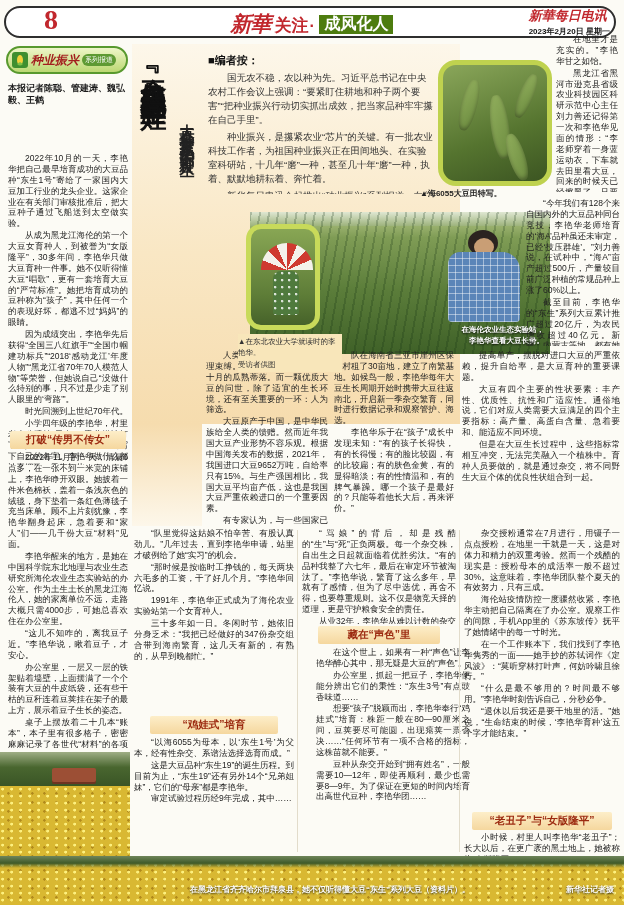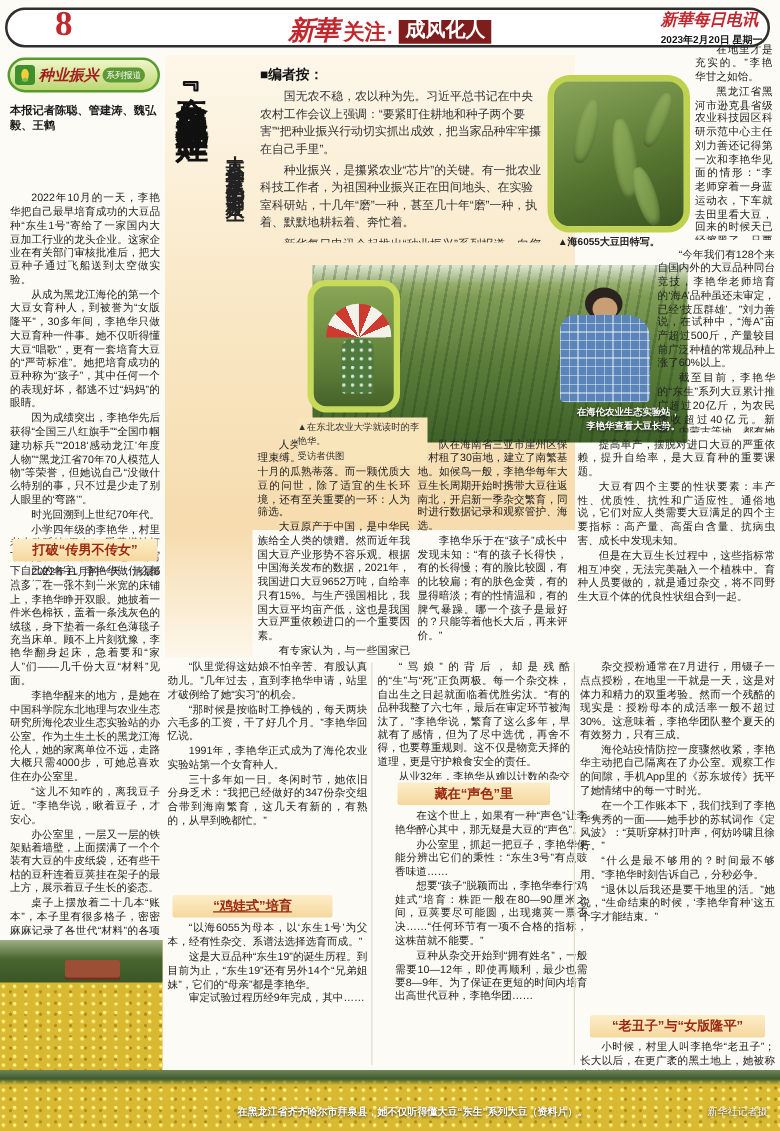--- a/index.html
+++ b/index.html
@@ -4,21 +4,21 @@
 <style>
   html,body{margin:0;padding:0;background:#e9e6dd;font-family:"Liberation Sans","DejaVu Sans",sans-serif;}
   #page{position:relative;width:624px;height:905px;margin:0 auto;background:#fcfbf5;overflow:hidden;color:#1a1a1a;}
   
   .hdr-frame{position:absolute;left:4px;top:6px;width:612px;height:32px;border:2px solid #2e2e2e;border-radius:17px;box-sizing:border-box;background:#fff;}
   .pagenum{position:absolute;left:44px;top:4px;font-family:"Liberation Serif",serif;font-size:28px;font-weight:bold;color:#c1272d;}
   .masthead{position:absolute;left:0;top:10px;width:624px;text-align:center;white-space:nowrap;}
   .mh-script{font-family:"Liberation Serif",serif;font-style:italic;font-weight:bold;color:#c1272d;font-size:21px;letter-spacing:-1px;}
   .mh-sec{font-weight:bold;color:#c1272d;font-size:17px;margin:0 1px 0 4px;}
   .mh-dot{color:#c1272d;font-weight:bold;font-size:16px;}
-  .mh-box{display:inline-block;background:#7f1d1d;color:#fff;font-weight:bold;font-size:16px;padding:1px 5px 2px;line-height:1;vertical-align:2px;}
+  .mh-box{display:inline-block;background:#4d7c0f;color:#fff;font-weight:bold;font-size:16px;padding:1px 5px 2px;line-height:1;vertical-align:2px;}
   .paperlogo{position:absolute;right:14px;top:7px;text-align:left;}
   .pl-name{font-family:"Liberation Serif",serif;font-style:italic;font-weight:bold;color:#c1272d;font-size:13px;}
   .pl-date{font-size:8px;font-weight:bold;color:#111;margin-top:1px;}
   
   .badge{position:absolute;left:6px;top:46px;width:122px;height:28px;border:2px solid #58992e;border-radius:14px;background:linear-gradient(180deg,#eef6c8,#bcd873);box-sizing:border-box;display:flex;align-items:center;padding:0 4px;}
   .badge-t{font-weight:bold;font-size:12px;color:#a31f1f;font-style:italic;margin-left:3px;}
   .badge-s{font-size:7px;color:#fff;background:#5e9a33;border-radius:6px;padding:1px 3px;margin-left:3px;}
   .byline{position:absolute;left:8px;top:82px;width:118px;font-size:9px;font-weight:bold;line-height:1.35;}
   .col{position:absolute;overflow:hidden;text-align:justify;font-size:8.5px;line-height:1.28;color:#222;}
   .para{margin:0 0 1px;text-indent:2em;}
@@ -28,40 +28,40 @@
   .panel2{position:absolute;left:132px;top:424px;width:70px;height:102px;background:linear-gradient(180deg,#f6dcae,#fdf7ea);}
   .headline{position:absolute;left:136px;top:56px;height:468px;writing-mode:vertical-rl;font-size:26px;font-weight:900;letter-spacing:2px;color:#111;font-family:"Liberation Serif","DejaVu Serif",serif;}
   .subtitle{position:absolute;left:177px;top:112px;height:250px;writing-mode:vertical-rl;font-size:15px;font-weight:bold;letter-spacing:3px;color:#222;}
   .ednote{position:absolute;left:208px;top:52px;width:226px;height:142px;overflow:hidden;font-size:9.5px;line-height:1.5;color:#333;}
   .ednote .para{margin-bottom:2px;}
   .ed-label{font-weight:bold;font-size:11px;color:#111;margin-bottom:2px;}
   
   .pods{position:absolute;left:438px;top:60px;width:114px;height:126px;border:5px solid #bfd24f;border-radius:18px;box-sizing:border-box;background:linear-gradient(160deg,#8aa65a 0%,#55742f 60%,#3c5522 100%);overflow:hidden;}
   .pod{position:absolute;border-radius:50% 50% 50% 50%/60% 60% 60% 60%;background:linear-gradient(120deg,#93b05e,#6a8a3e);box-shadow:inset 0 -2px 4px rgba(0,0,0,.35);}
   .cap{font-size:8px;color:#222;}
-  .pods-cap{position:absolute;left:420px;top:188px;width:134px;text-align:center;font-weight:bold;}
+  .pods-cap{position:absolute;left:420px;top:188px;width:134px;text-align:left;font-weight:bold;}
   .bigphoto{position:absolute;left:250px;top:212px;width:300px;height:142px;background:linear-gradient(180deg,#b9c98b 0%,#7f9c55 18%,#5b7d3a 55%,#3f6128 100%);overflow:hidden;}
   .rows{position:absolute;inset:0;background:repeating-linear-gradient(100deg,rgba(15,45,15,.22) 0 2px,transparent 2px 9px);}
   .sky{position:absolute;left:0;top:0;width:100%;height:14px;background:linear-gradient(180deg,#dfe7d2,#9db37c);}
   .fig-hair{position:absolute;right:52px;top:18px;width:30px;height:26px;border-radius:50%;background:#2b2320;}
   .fig-face{position:absolute;right:56px;top:26px;width:20px;height:18px;border-radius:50%;background:#c99e75;}
   .fig-body{position:absolute;right:30px;top:40px;width:72px;height:70px;border-radius:12px 18px 4px 4px;background:#5b85b8;background-image:repeating-linear-gradient(0deg,rgba(255,255,255,.45) 0 1px,transparent 1px 7px),repeating-linear-gradient(90deg,rgba(255,255,255,.45) 0 1px,transparent 1px 7px);}
   .big-cap{position:absolute;right:6px;bottom:8px;text-align:right;color:#fff;font-size:7.5px;line-height:1.5;text-shadow:0 1px 2px rgba(0,0,0,.9);font-weight:bold;}
   .inset{position:absolute;left:246px;top:224px;width:74px;height:106px;border:5px solid #c8da5a;border-radius:15px;box-sizing:border-box;background:linear-gradient(180deg,#88a654 0%,#5d7c37 70%,#46622a 100%);overflow:hidden;z-index:3;}
   .umb{position:absolute;left:10px;top:14px;width:52px;height:27px;border-radius:52px 52px 0 0;background:conic-gradient(from -90deg at 50% 100%,#cf3a30 0 22deg,#f4f1ea 22deg 45deg,#cf3a30 45deg 67deg,#f4f1ea 67deg 90deg,#cf3a30 90deg 112deg,#f4f1ea 112deg 135deg,#cf3a30 135deg 157deg,#f4f1ea 157deg 180deg,transparent 180deg);}
   .dress{position:absolute;left:22px;top:42px;width:26px;height:44px;border-radius:8px 8px 3px 3px;background:#4f7a3d;background-image:radial-gradient(circle at 30% 30%,rgba(255,255,255,.8) 0 1.2px,transparent 1.6px);background-size:7px 7px;}
   .inset-cap{position:absolute;left:238px;top:334px;width:104px;background:#f8e6ba;font-size:7.5px;line-height:1.5;z-index:4;padding:2px 0;color:#333;}
   
   .field-left{position:absolute;left:0;top:752px;width:130px;height:153px;background:#d9b832;background-image:radial-gradient(circle at 30% 30%,rgba(255,243,130,.95) 0 1.2px,transparent 1.7px),radial-gradient(circle at 70% 60%,rgba(170,130,25,.85) 0 1px,transparent 1.5px);background-size:9px 7px,12px 9px;}
   .fl-trees{position:absolute;left:0;top:0;width:100%;height:34px;background:linear-gradient(180deg,#9fae85 0%,#49662f 45%,#3a5526 100%);}
   .fl-barn{position:absolute;left:52px;top:16px;width:44px;height:14px;background:#9c4f35;border-radius:2px;box-shadow:0 2px 0 #6e3421;}
   .field-strip{position:absolute;left:0;top:856px;width:624px;height:49px;background:#d9b832;background-image:radial-gradient(circle at 30% 30%,rgba(255,243,130,.95) 0 1.2px,transparent 1.7px),radial-gradient(circle at 70% 60%,rgba(170,130,25,.85) 0 1px,transparent 1.5px);background-size:9px 7px,12px 9px;}
   .fs-trees{position:absolute;left:0;top:0;width:100%;height:12px;background:linear-gradient(180deg,#6f855a 0%,#3f5a29 60%,rgba(63,90,41,0) 100%);}
   .bottom-cap{position:absolute;left:150px;top:884px;width:360px;text-align:center;color:#fff;font-size:8px;font-weight:bold;text-shadow:0 1px 2px rgba(0,0,0,.85);z-index:5;}
-  .bottom-credit{position:absolute;right:10px;top:884px;color:#fff;font-size:8px;font-weight:normal;text-shadow:0 1px 2px rgba(0,0,0,.85);z-index:5;}
+  .bottom-credit{position:absolute;right:10px;top:884px;color:#fff;font-size:8px;font-weight:bold;text-shadow:0 1px 2px rgba(0,0,0,.85);z-index:5;}
   .vrule{position:absolute;width:1px;background:#e2dccb;}
 </style>
 </head>
 <body>
 
 <div id="page">
 
   <div class="hdr-frame"></div>
   <div class="pagenum">8</div>
   <div class="masthead">
@@ -155,31 +155,31 @@
       <p class="para">人类的繁衍，有着严格的伦理束缚。受孕分娩，是孕妇怀胎十月的瓜熟蒂落。而一颗优质大豆的问世，除了适宜的生长环境，还有至关重要的一环：人为筛选。</p>
       <p class="para">大豆原产于中国，是中华民族给全人类的馈赠。然而近年我国大豆产业形势不容乐观。根据中国海关发布的数据，2021年，我国进口大豆9652万吨，自给率只有15%。与生产强国相比，我国大豆平均亩产低，这也是我国大豆严重依赖进口的一个重要因素。</p>
       <p class="para">有专家认为，与一些国家已建成全球布局的一体化现代育种体系相比，我国种业发展基础研究、品种培育的创新链与产业链衔接不畅……</p>
     </div>
   <div class="col" style="left:334px;top:350px;width:120px;height:174px;">
       <p class="para">队在海南省三亚市崖州区保平村租了30亩地，建立了南繁基地。如候鸟一般，李艳华每年大豆生长周期开始时携带大豆往返南北，开启新一季杂交繁育，同时进行数据记录和观察管护、海选。</p>
       <p class="para">李艳华乐于在“孩子”成长中发现未知：“有的孩子长得快，有的长得慢；有的脸比较圆，有的比较扁；有的肤色金黄，有的显得暗淡；有的性情温和，有的脾气暴躁。哪一个孩子是最好的？只能等着他长大后，再来评价。”</p>
     </div>
   <div class="col" style="left:462px;top:350px;width:158px;height:174px;">
       <p class="para">提高单产，摆脱对进口大豆的严重依赖，提升自给率，是大豆育种的重要课题。</p>
-      <p class="para">大豆有四个主要的性状要素：丰产性、优质性、抗性和广适应性。通俗地说，它们对应人类需要大豆满足的四个主要指标：高产量、高蛋白含量、抗病虫害、成长中发现未知。</p>
+      <p class="para">大豆有四个主要的性状要素：丰产性、优质性、抗性和广适应性。通俗地说，它们对应人类需要大豆满足的四个主要指标：高产量、高蛋白含量、急着要和、能适应不同环境。</p>
       <p class="para">但是在大豆生长过程中，这些指标常相互冲突，无法完美融入一个植株中。育种人员要做的，就是通过杂交，将不同野生大豆个体的优良性状组合到一起。</p>
     </div>
 
   <div class="col" style="left:134px;top:528px;width:160px;height:186px;">
       <p class="para">“队里觉得这姑娘不怕辛苦、有股认真劲儿。”几年过去，直到李艳华申请，站里才破例给了她“实习”的机会。</p>
       <p class="para">“那时候是按临时工挣钱的，每天两块六毛多的工资，干了好几个月。”李艳华回忆说。</p>
       <p class="para">1991年，李艳华正式成为了海伦农业实验站第一个女育种人。</p>
       <p class="para">三十多年如一日。冬闲时节，她依旧分身乏术：“我把已经做好的347份杂交组合带到海南繁育，这几天有新的，有熟的，从早到晚都忙。”</p>
     </div>
-  <div class="sec-head" style="left:138px;top:716px;width:128px;text-decoration:underline;">“鸡娃式”培育</div>
+  <div class="sec-head" style="left:150px;top:716px;width:128px;">“鸡娃式”培育</div>
   <div class="col" style="left:134px;top:737px;width:160px;height:119px;">
       <p class="para">“以海6055为母本，以‘东生1号’为父本，经有性杂交、系谱法选择选育而成。”</p>
       <p class="para">这是大豆品种“东生19”的诞生历程。到目前为止，“东生19”还有另外14个“兄弟姐妹”，它们的“母亲”都是李艳华。</p>
       <p class="para">审定试验过程历经9年完成，其中……</p>
     </div>
 
   <div class="col" style="left:302px;top:528px;width:154px;height:96px;">
       <p class="para">“骂娘”的背后，却是残酷的“生”与“死”正负两极。每一个杂交株，自出生之日起就面临着优胜劣汰。“有的品种我整了六七年，最后在审定环节被淘汰了。”李艳华说，繁育了这么多年，早就有了感情，但为了尽中选优，再舍不得，也要尊重规则。这不仅是物竞天择的道理，更是守护粮食安全的责任。</p>
       <p class="para">从业32年，李艳华从难以计数的杂交豆株中严选出了15个“孩子”。它们“走”出实验室，“扎”进黑土地，完成属于它们的繁衍生息。</p>
     </div>

